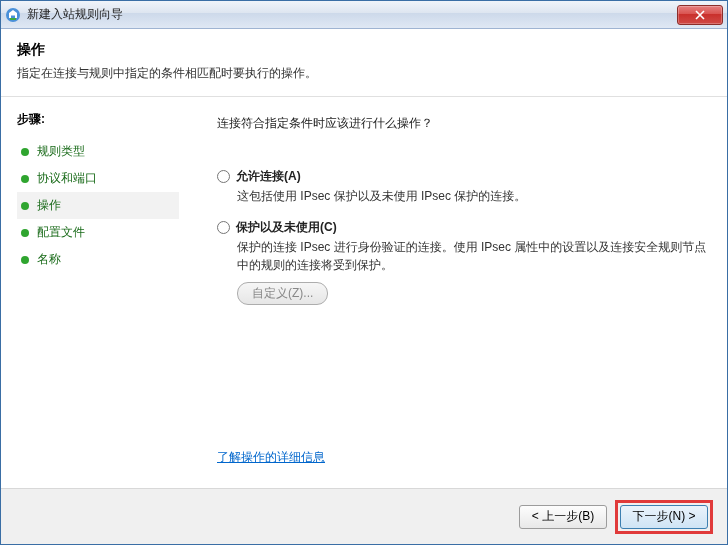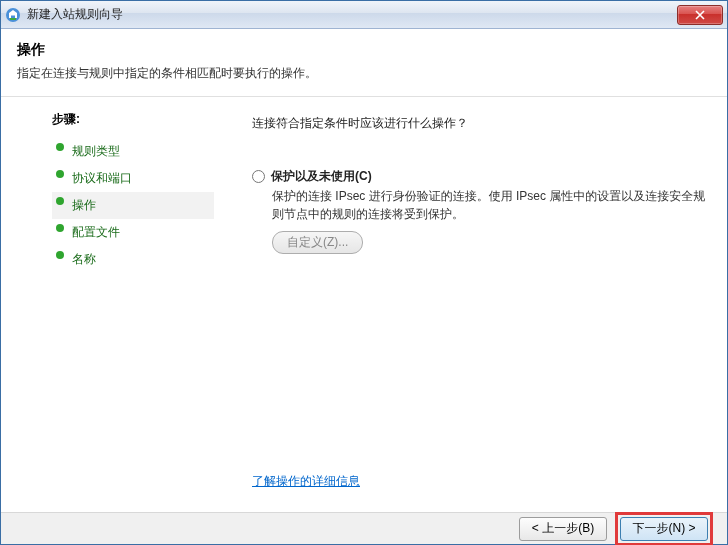--- a/index.html
+++ b/index.html
@@ -43,34 +43,34 @@
   background: #fff;
 }
 .header h1 { font-size: 14px; font-weight: bold; margin-bottom: 6px; }
 .header .subtitle { font-size: 12px; color: #333; }
 
 .body {
   flex: 1;
   display: flex;
   background: #fff;
   overflow: hidden;
-  padding-left: 35px;
 }
 
 .sidebar {
   width: 188px;
   padding: 14px 10px 10px 16px;
   font-size: 12px;
   border-right: 0;
 }
 .sidebar .steps-label { font-weight: bold; margin-bottom: 10px; font-size: 12px;}
 .sidebar ul { list-style: none; }
 .sidebar li {
   padding: 5px 2px 5px 4px;
   display: flex;
+  align-items: center;
   cursor: pointer;
   color: #1a6b1a;
 }
 .sidebar li.current {
   background: #f2f2f2;
 }
 .sidebar li .bullet {
   width: 8px; height: 8px; border-radius: 50%;
   background: #2fa52f;
   margin-right: 8px;
@@ -114,21 +114,21 @@
   position: absolute;
   left: 28px;
   bottom: 22px;
   color: #0066cc;
   text-decoration: underline;
   cursor: pointer;
   font-size: 12px;
 }
 
 .footer {
-  height: 32px;
+  height: 56px;
   background: #f0f0f0;
   border-top: 1px solid #d8d8d8;
   display: flex;
   align-items: center;
   justify-content: flex-end;
   padding-right: 14px;
   gap: 8px;
 }
 .footer button {
   min-width: 88px;
@@ -199,20 +199,27 @@
         <li>
           <span class="bullet"></span>
           <span>名称</span>
         </li>
       </ul>
     </div>
 
     <div class="main">
       <div class="question">连接符合指定条件时应该进行什么操作？</div>
 
+      <div class="option">
+        <div class="row">
+          <input type="radio" name="action" style="">
+          <label>允许连接(A)</label>
+        </div>
+        <div class="desc">这包括使用 IPsec 保护以及未使用 IPsec 保护的连接。</div>
+      </div>
 
       <div class="option">
         <div class="row">
           <input type="radio" name="action" style="">
           <label>保护以及未使用(C)</label>
         </div>
         <div class="desc">保护的连接 IPsec 进行身份验证的连接。使用 IPsec 属性中的设置以及连接安全规则节点中的规则的连接将受到保护。</div>
         <button class="custom-btn" disabled="">自定义(Z)...</button>
       </div>
 

